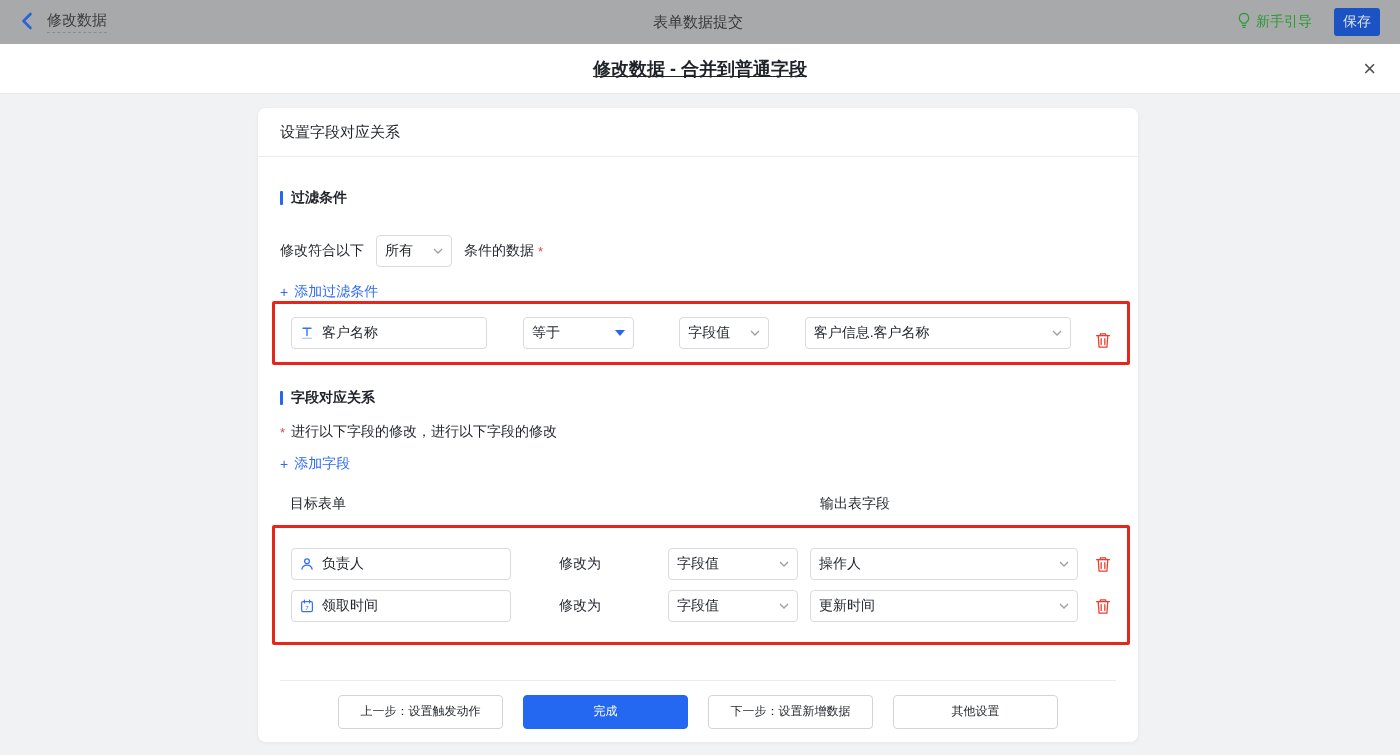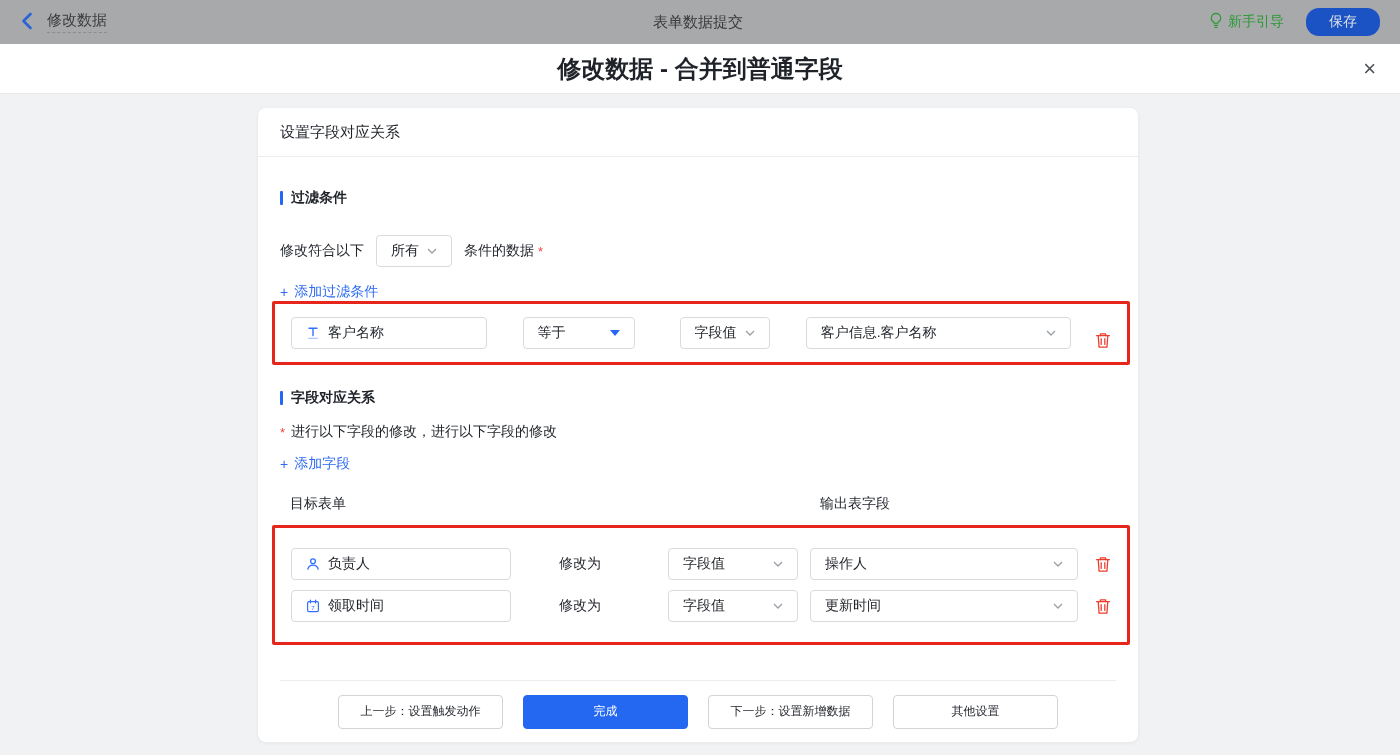--- a/index.html
+++ b/index.html
@@ -16,29 +16,29 @@
   .topbar-left { display:flex; align-items:center; gap:14px; }
   .back-btn { display:flex; align-items:center; cursor:pointer; }
   .doc-title { font-size:15px; color:#3c3c3e; padding-bottom:2px; border-bottom:1px dashed #8b8c8e; }
   .topbar-center {
     position:absolute; left:0; right:4px; text-align:center; font-size:15px; color:#3a3a3c;
     pointer-events:none;
   }
   .topbar-right { margin-left:auto; display:flex; align-items:center; gap:22px; z-index:1; }
   .guide { display:flex; align-items:center; gap:5px; color:#2d9a35; font-size:14px; cursor:pointer; }
   .save-btn {
-    background:#1b53c5; color:#dfe1e4; font-size:14px; border:none; border-radius:13px;
-    width:74px; height:28px; cursor:pointer;
+    background:#1b53c5; color:#dfe1e4; font-size:14px; border:none; border-radius:3px;
+    width:46px; height:28px; cursor:pointer;
   }
   
   .dialog-header {
     height:50px; background:#fff; border-bottom:1px solid #e8e9eb;
     display:flex; align-items:center; justify-content:center; position:relative;
   }
-  .dialog-title { font-size:24px; font-weight:bold; color:#1f2329; }
+  .dialog-title { font-size:18px; font-weight:bold; color:#1f2329;text-decoration:underline; }
   .close-btn {
     position:absolute; right:24px; top:50%; transform:translateY(-50%);
     font-size:22px; color:#4e5154; cursor:pointer; line-height:1; font-weight:400;
   }
   
   .page-body { height:661px; padding-top:14px; }
   .card {
     width:880px; height:634px; margin:0 auto 0 258px; background:#fff; border-radius:8px;
     box-shadow:0 1px 4px rgba(31,35,41,.06); display:flex; flex-direction:column;
   }
@@ -51,21 +51,21 @@
   .section-bar { width:3px; height:14px; background:#2468f2; margin-right:8px; border-radius:1px; }
   .match-row { display:flex; align-items:center; margin-top:28px; font-size:14px; }
   .match-row .pre { margin-right:12px; }
   .match-row .post { margin-left:12px; }
   .required { color:#eb4646; margin-left:4px; font-size:13px; }
   .required.lead { margin:0 6px 0 0; }
   .add-link { display:flex; align-items:center; gap:6px; color:#2e6bf2; font-size:14px; margin-top:16px; cursor:pointer; width:max-content; }
   
   .select, .input {
     height:32px; background:#fff; border:1px solid #d8dadd; border-radius:4px;
-    display:flex; align-items:center; padding:0 14px; font-size:14px; color:#1f2329; cursor:pointer;
+    display:flex; align-items:center; padding:0 8px; font-size:14px; color:#1f2329; cursor:pointer;
   }
   .select .chev { margin-left:auto; display:flex; align-items:center; padding-left:8px; }
   .input .f-icon { display:flex; align-items:center; margin-right:8px; }
   .caret-blue {
     width:0; height:0; border-left:5px solid transparent; border-right:5px solid transparent;
     border-top:6px solid #2468f2; margin-left:auto;
   }
   
   .red-box {
     border:3px solid #e7261b; border-radius:2px; width:858px; margin-left:-8px;

